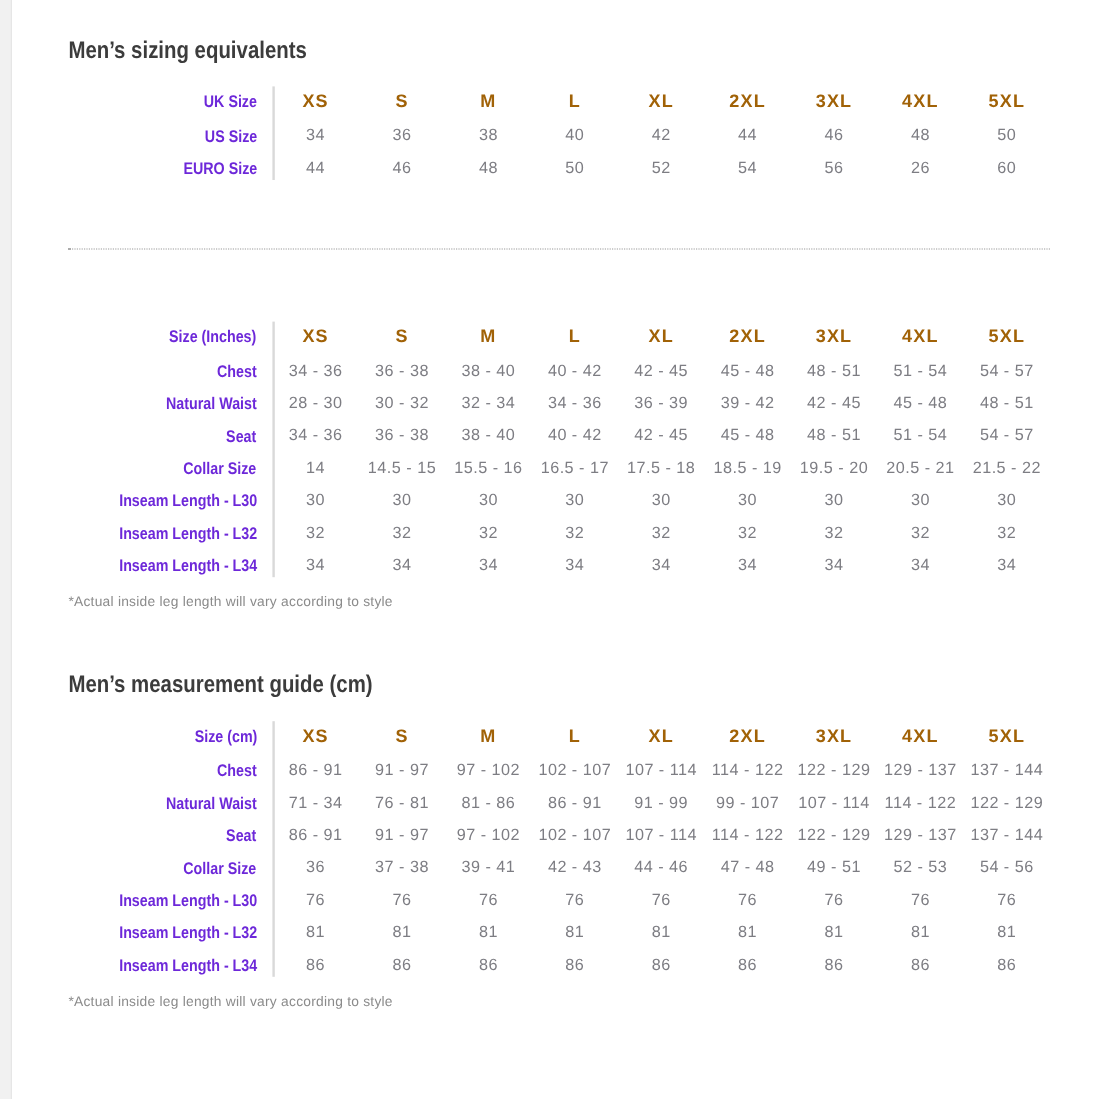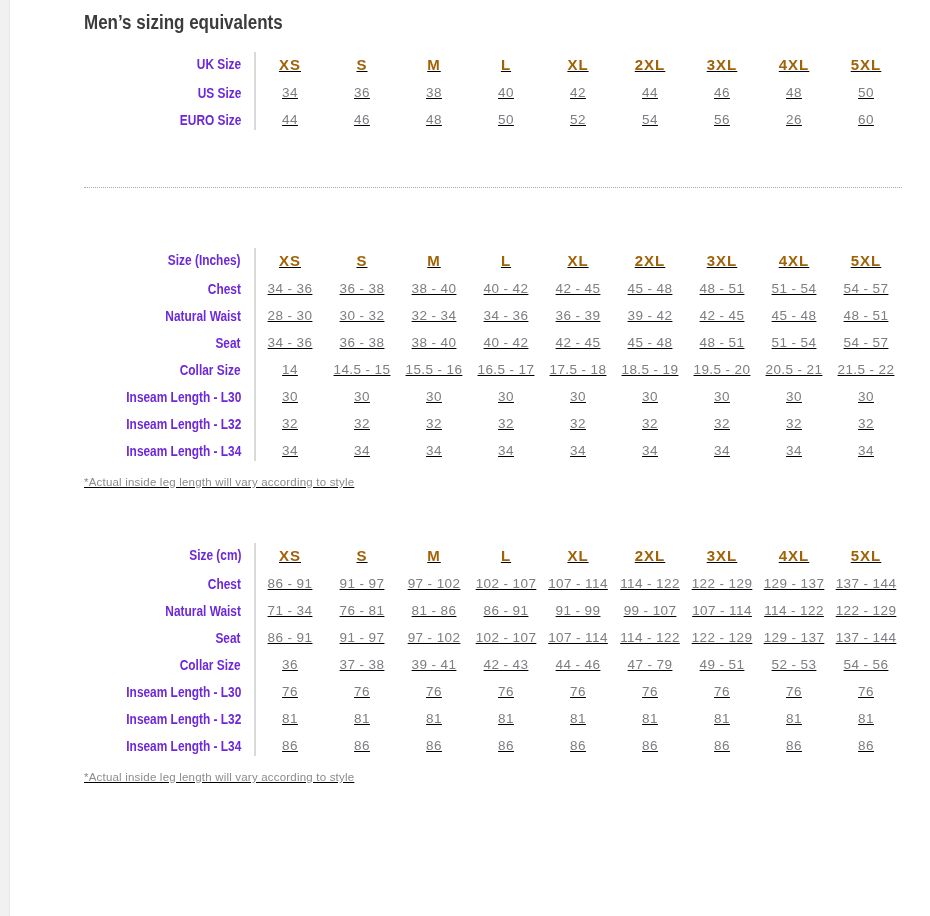--- a/index.html
+++ b/index.html
@@ -10,24 +10,23 @@
     position: relative;
     overflow: hidden;
   }
   .edge-strip {
     position: absolute; left: 0; top: 0;
     width: 9px; height: 100%;
     background: #f1f1f1;
     border-right: 1px solid #e6e6e6;
   }
   .content {
-    margin-left: 84px;
+    margin-left: 57px;
     width: 818px;
-    padding-top: 11px;
-    text-decoration: underline;
+    padding-top: 31px;
   }
   .table-title {
     margin: 0 0 16px 0;
     font-size: 20px;
     font-weight: bold;
     color: #3c3c3c;
     height: 22px;
     line-height: 22px;
     white-space: nowrap;
   }
@@ -231,20 +230,21 @@
             <div class="value-cell">34</div>
             <div class="value-cell">34</div>
             <div class="value-cell">34</div>
             <div class="value-cell">34</div>
           </div>
         </div>
       <p class="footnote">*Actual inside leg length will vary according to style</p>
     </section>
 
     <section class="table-section mt-sec3">
+      <h2 class="table-title"><span class="cond cond-l">Men’s measurement guide (cm)</span></h2>
       <div class="grid">
           <div class="row header-row">
             <div class="label-cell"><span class="cond cond-r">Size (cm)</span></div>
             <div class="value-cell size-cell">XS</div>
             <div class="value-cell size-cell">S</div>
             <div class="value-cell size-cell">M</div>
             <div class="value-cell size-cell">L</div>
             <div class="value-cell size-cell">XL</div>
             <div class="value-cell size-cell">2XL</div>
             <div class="value-cell size-cell">3XL</div>
@@ -287,21 +287,21 @@
             <div class="value-cell">129 - 137</div>
             <div class="value-cell">137 - 144</div>
           </div>
           <div class="row">
             <div class="label-cell"><span class="cond cond-r">Collar Size</span></div>
             <div class="value-cell">36</div>
             <div class="value-cell">37 - 38</div>
             <div class="value-cell">39 - 41</div>
             <div class="value-cell">42 - 43</div>
             <div class="value-cell">44 - 46</div>
-            <div class="value-cell">47 - 79</div>
+            <div class="value-cell">47 - 48</div>
             <div class="value-cell">49 - 51</div>
             <div class="value-cell">52 - 53</div>
             <div class="value-cell">54 - 56</div>
           </div>
           <div class="row">
             <div class="label-cell"><span class="cond cond-r">Inseam Length - L30</span></div>
             <div class="value-cell">76</div>
             <div class="value-cell">76</div>
             <div class="value-cell">76</div>
             <div class="value-cell">76</div>

